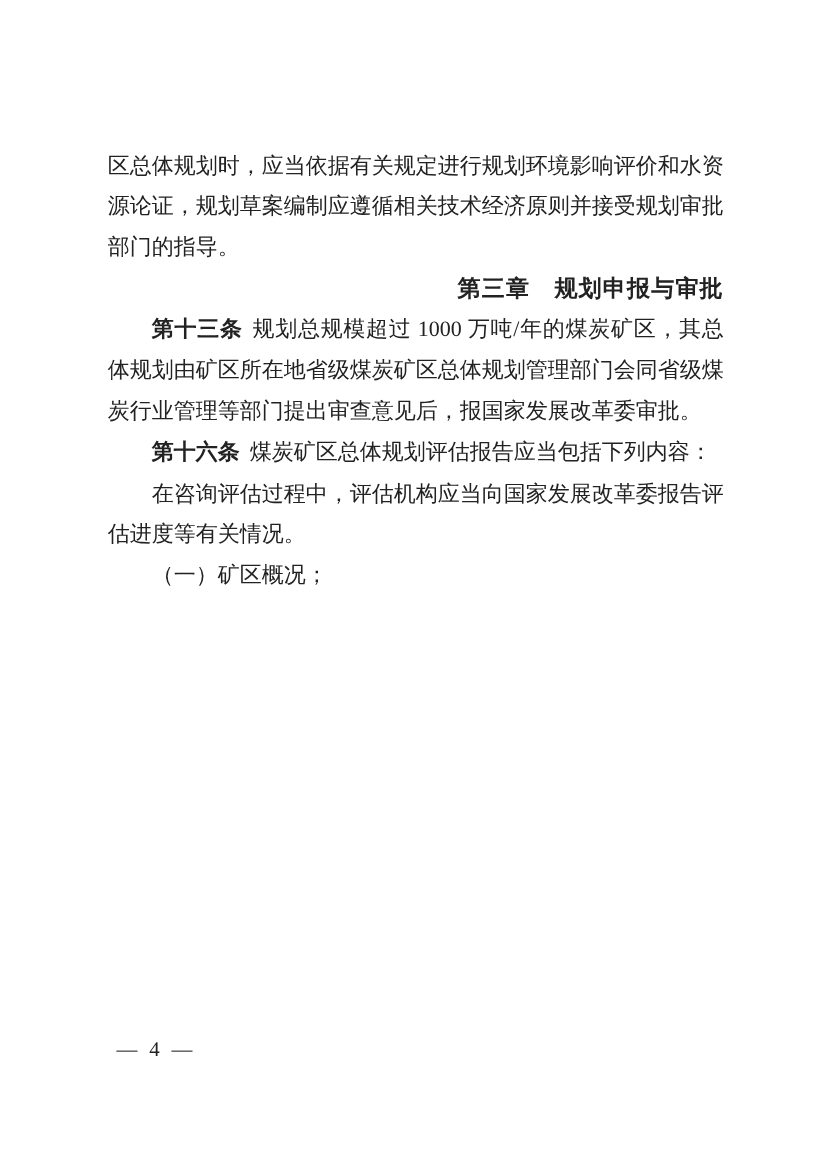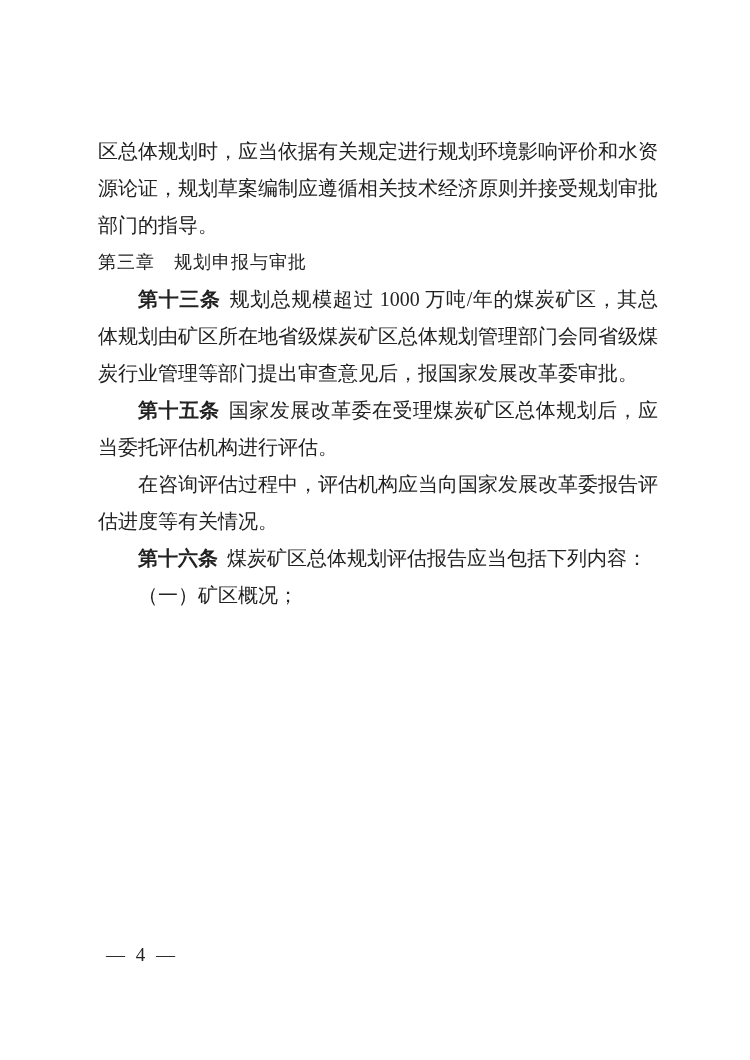--- a/index.html
+++ b/index.html
@@ -20,30 +20,30 @@
     width: 560px;
     color: #222222;
     font-size: 20px;
     line-height: 37px;
     text-align: justify;
     text-justify: inter-ideograph;
   }
   p.para { text-indent: 2em; }
   p.noindent { text-indent: 0; }
   .lead {
-    font-family: Liberation Serif, serif;
+    font-family: Liberation Mono, monospace;
     font-weight: bold;
     margin-right: 9px;
   }
   h2.chapter {
     font-family: "Liberation Sans", "DejaVu Sans", sans-serif;
-    font-weight: normal;
-    font-size: 18px;
+    font-weight: bold;
+    font-size: 21px;
     line-height: 37px;
-    text-align: left;
+    text-align: right;
     text-indent: 0;
     letter-spacing: 1px;
   }
   .footer {
     position: absolute;
     left: 106px; top: 943px;
     font-size: 19px;
     line-height: 24px;
     color: #222222;
     letter-spacing: 3px;
@@ -55,26 +55,25 @@
 <div class="page">
   <div class="content">
 
     <p class="noindent">区总体规划时，应当依据有关规定进行规划环境影响评价和水资源论证，规划草案编制应遵循相关技术经济原则并接受规划审批部门的指导。</p>
 
     <h2 class="chapter">第三章　规划申报与审批</h2>
 
     <p class="para"><span class="lead">第十三条</span><span>规划总规模超过 1000 万吨/年的煤炭矿区，其总体规划由矿区所在地省级煤炭矿区总体规划管理部门会同省级煤炭行业管理等部门提出审查意见后，报国家发展改革委审批。</span></p>
 
 
-    <p class="para"><span class="lead">第十五条</span><span>国家发展改革委在受理煤炭矿区总体规划后，应当委托评估机构进行评估。</span></p>
 
 
+    <p class="para"><span class="lead">第十六条</span><span>煤炭矿区总体规划评估报告应当包括下列内容：</span></p>
+
     <p class="para">在咨询评估过程中，评估机构应当向国家发展改革委报告评估进度等有关情况。</p>
-
-    <p class="para"><span class="lead">第十六条</span><span>煤炭矿区总体规划评估报告应当包括下列内容：</span></p>
 
     <p class="para">（一）矿区概况；</p>
 
 
 
   </div>
 
   <div class="footer">— 4 —</div>
 </div>
 

